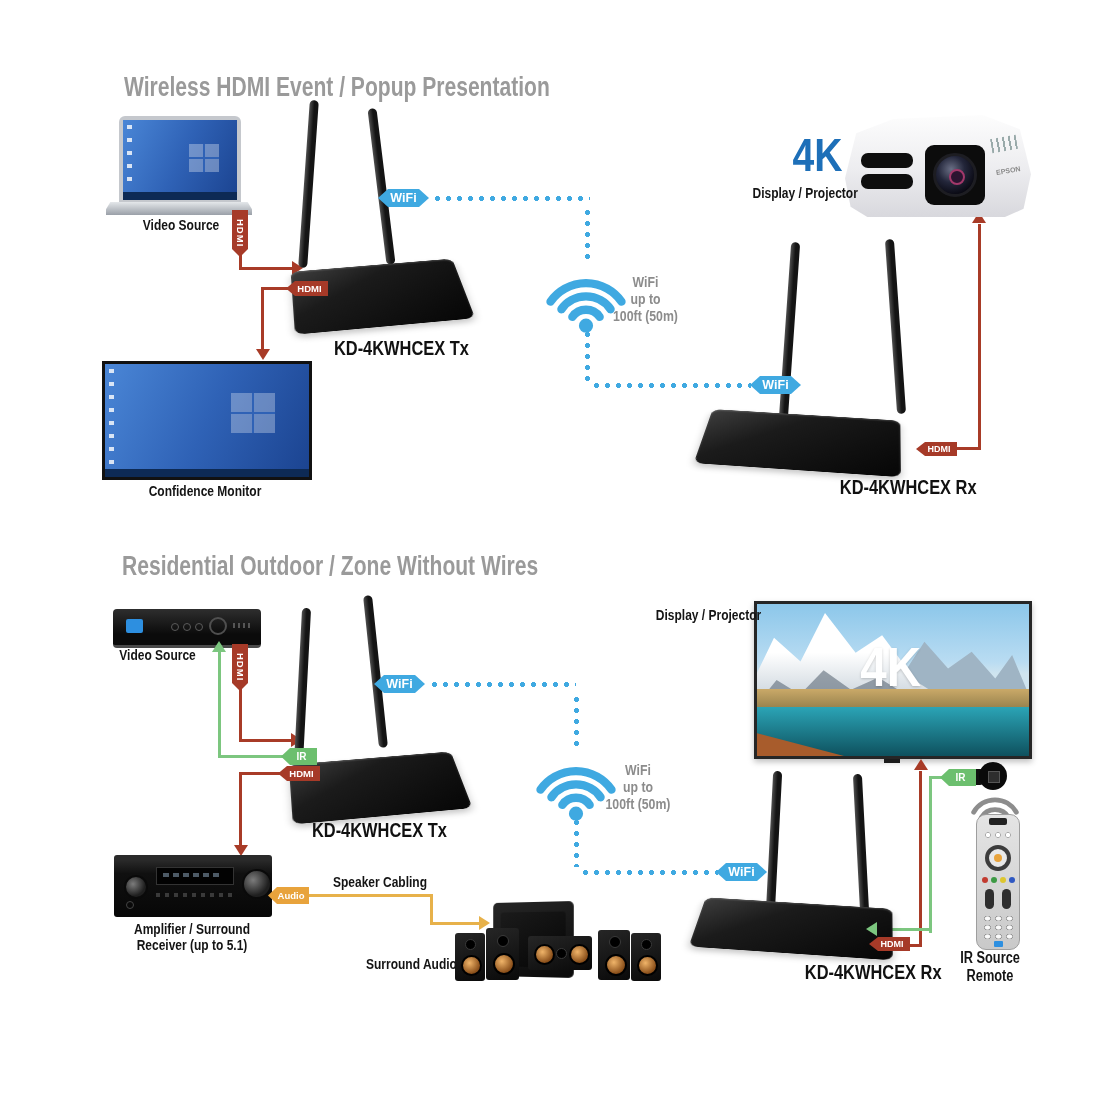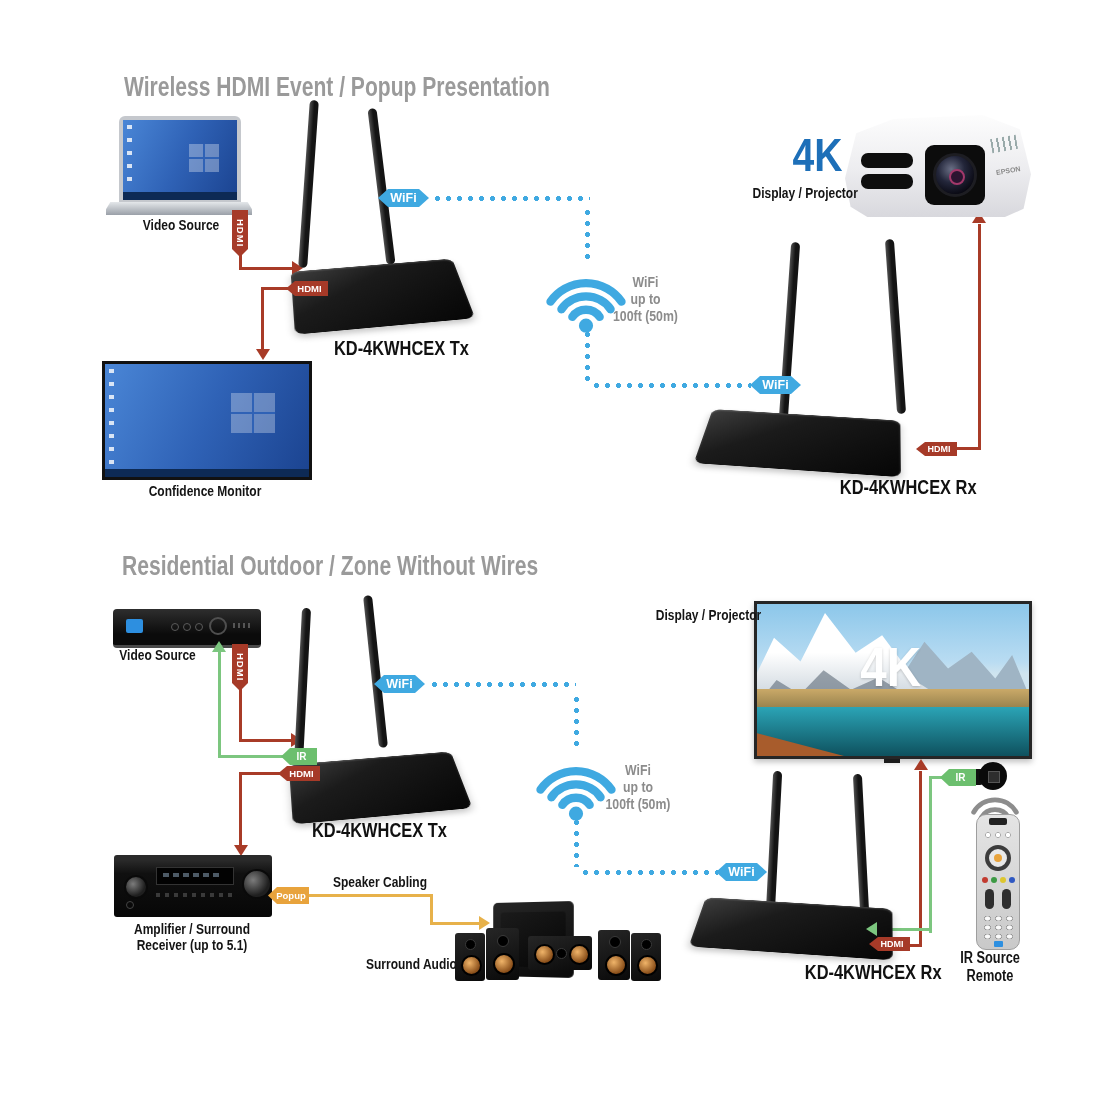--- a/index.html
+++ b/index.html
@@ -208,21 +208,21 @@
       <div style="position:absolute;left:6px;top:5px;width:60px;height:4px;background-image:repeating-linear-gradient(90deg,#4d5a66 0 6px,transparent 6px 10px);"></div>
     </div>
     <div style="position:absolute;left:42px;top:38px;width:76px;height:4px;background-image:repeating-linear-gradient(90deg,#3a3a3a 0 4px,transparent 4px 9px);"></div>
     <div style="position:absolute;left:12px;top:46px;width:6px;height:6px;border:1px solid #444;border-radius:50%;"></div>
   </div>
   <div class="abs lbl" style="left:108px;top:921px;width:168px;">
     <div>Amplifier / Surround</div>
     <div>Receiver (up to 5.1)</div>
   </div>
 
-  <div class="abs badge tag-l" style="left:268px;top:887px;width:36px;height:17px;background:var(--audio-orange);font-size:9.5px;">Popup</div>
+  <div class="abs badge tag-l" style="left:268px;top:887px;width:36px;height:17px;background:var(--audio-orange);font-size:9.5px;">Audio</div>
   <div class="abs hline" style="left:302px;top:894px;width:131px;height:3px;background:var(--line-yellow);"></div>
   <div class="abs vline" style="left:430px;top:894px;width:3px;height:31px;background:var(--line-yellow);"></div>
   <div class="abs hline" style="left:430px;top:922px;width:51px;height:3px;background:var(--line-yellow);"></div>
   <div class="abs arr arr-r yellow" style="left:479px;top:916px;"></div>
   <div class="abs lbl" style="left:322px;top:874px;width:110px;white-space:nowrap;">Speaker Cabling</div>
 
   <div class="spk" style="left:491px;top:902px;width:83px;height:75px;transform:perspective(400px) rotateY(-14deg);border-radius:5px;">
     <div style="position:absolute;left:8px;top:10px;right:8px;bottom:10px;background:linear-gradient(150deg,#1b1b1b,#050505);border-radius:3px;"></div>
   </div>
   <div class="spk" style="left:455px;top:933px;width:30px;height:48px;">

